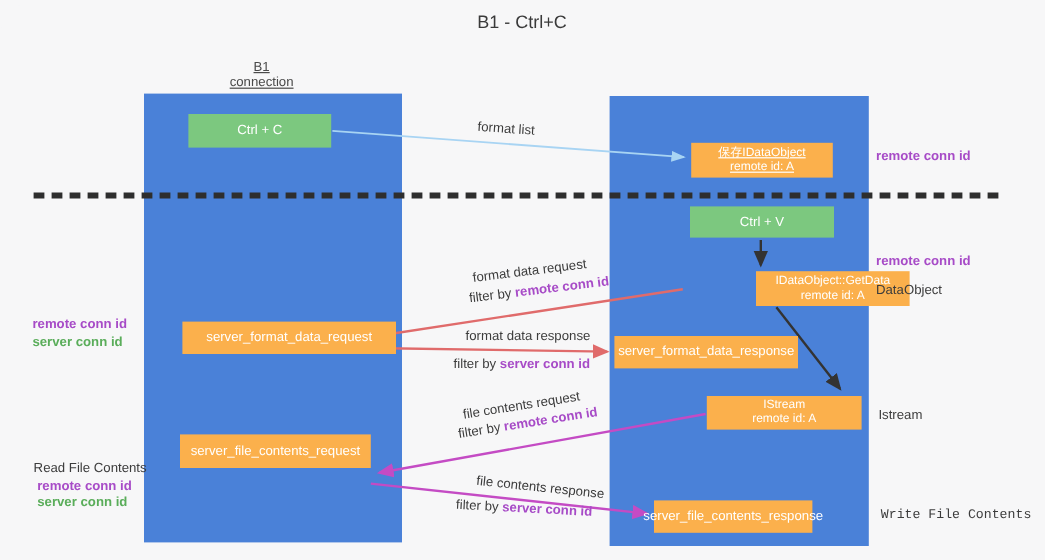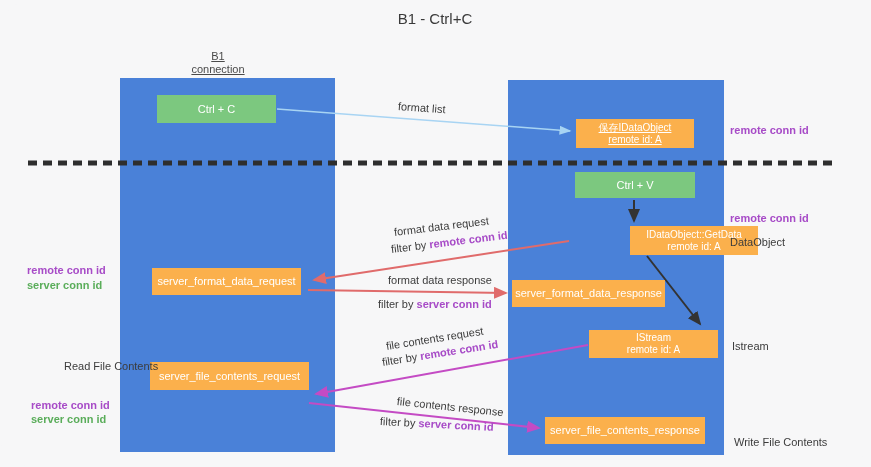--- a/index.html
+++ b/index.html
@@ -82,38 +82,38 @@
 
   <div class="node green" style="left:575px;top:172px;width:120px;height:26px;">
     <span>Ctrl + V</span>
   </div>
 
   <div class="node orange small" style="left:591px;top:226px;width:128px;height:29px;margin-left:39px;">
     <span>IDataObject::GetData</span>
     <span>remote id: A</span>
   </div>
 
-  <div class="node orange" style="left:152px;top:268px;width:149px;height:27px;">
+  <div class="node orange" style="left:152px;top:268px;width:178px;height:27px;">
     <span>server_format_data_request</span>
   </div>
 
   <div class="node orange" style="left:512px;top:280px;width:153px;height:27px;">
     <span>server_format_data_response</span>
   </div>
 
   <div class="node orange small" style="left:589px;top:330px;width:129px;height:28px;">
     <span>IStream</span>
     <span>remote id: A</span>
   </div>
 
   <div class="node orange" style="left:150px;top:362px;width:159px;height:28px;">
     <span>server_file_contents_request</span>
   </div>
 
-  <div class="node orange" style="left:545px;top:417px;width:160px;height:27px;">
+  <div class="node orange" style="left:545px;top:417px;width:132px;height:27px;">
     <span>server_file_contents_response</span>
   </div>
 
   <div class="lbl rot" style="left:398px;top:100px;transform:rotate(4deg);">format list</div>
 
   <div class="lbl rot" style="left:394px;top:226px;transform:rotate(-7deg);">format data request</div>
   <div class="lbl rot" style="left:391px;top:243px;transform:rotate(-7deg);">
     <span>filter by </span><span class="purple">remote conn id</span>
   </div>
 
@@ -129,21 +129,21 @@
 
   <div class="lbl rot" style="left:397px;top:395px;transform:rotate(6deg);">file contents response</div>
   <div class="lbl rot" style="left:380px;top:415px;transform:rotate(3deg);">
     <span>filter by </span><span class="purple">server conn id</span>
   </div>
 
   <div class="lbl purple" style="left:730px;top:124px;">remote conn id</div>
   <div class="lbl purple" style="left:730px;top:212px;">remote conn id</div>
   <div class="lbl" style="left:730px;top:236px;text-align:right;">DataObject</div>
   <div class="lbl" style="left:732px;top:340px;">Istream</div>
-  <div class="lbl" style="left:734px;top:436px;">Write File Contents</div>
+  <div class="lbl" style="left:734px;top:424px;font-family:Liberation Mono, monospace;">Write File Contents</div>
 
   <div class="lbl purple" style="left:27px;top:264px;">remote conn id</div>
   <div class="lbl greentxt" style="left:27px;top:279px;">server conn id</div>
-  <div class="lbl" style="left:28px;top:360px;margin-left:36px;">Read File Contents</div>
+  <div class="lbl" style="left:28px;top:384px;">Read File Contents</div>
   <div class="lbl purple" style="left:31px;top:399px;">remote conn id</div>
   <div class="lbl greentxt" style="left:31px;top:413px;">server conn id</div>
 
 </div>
 
 </body></html>

